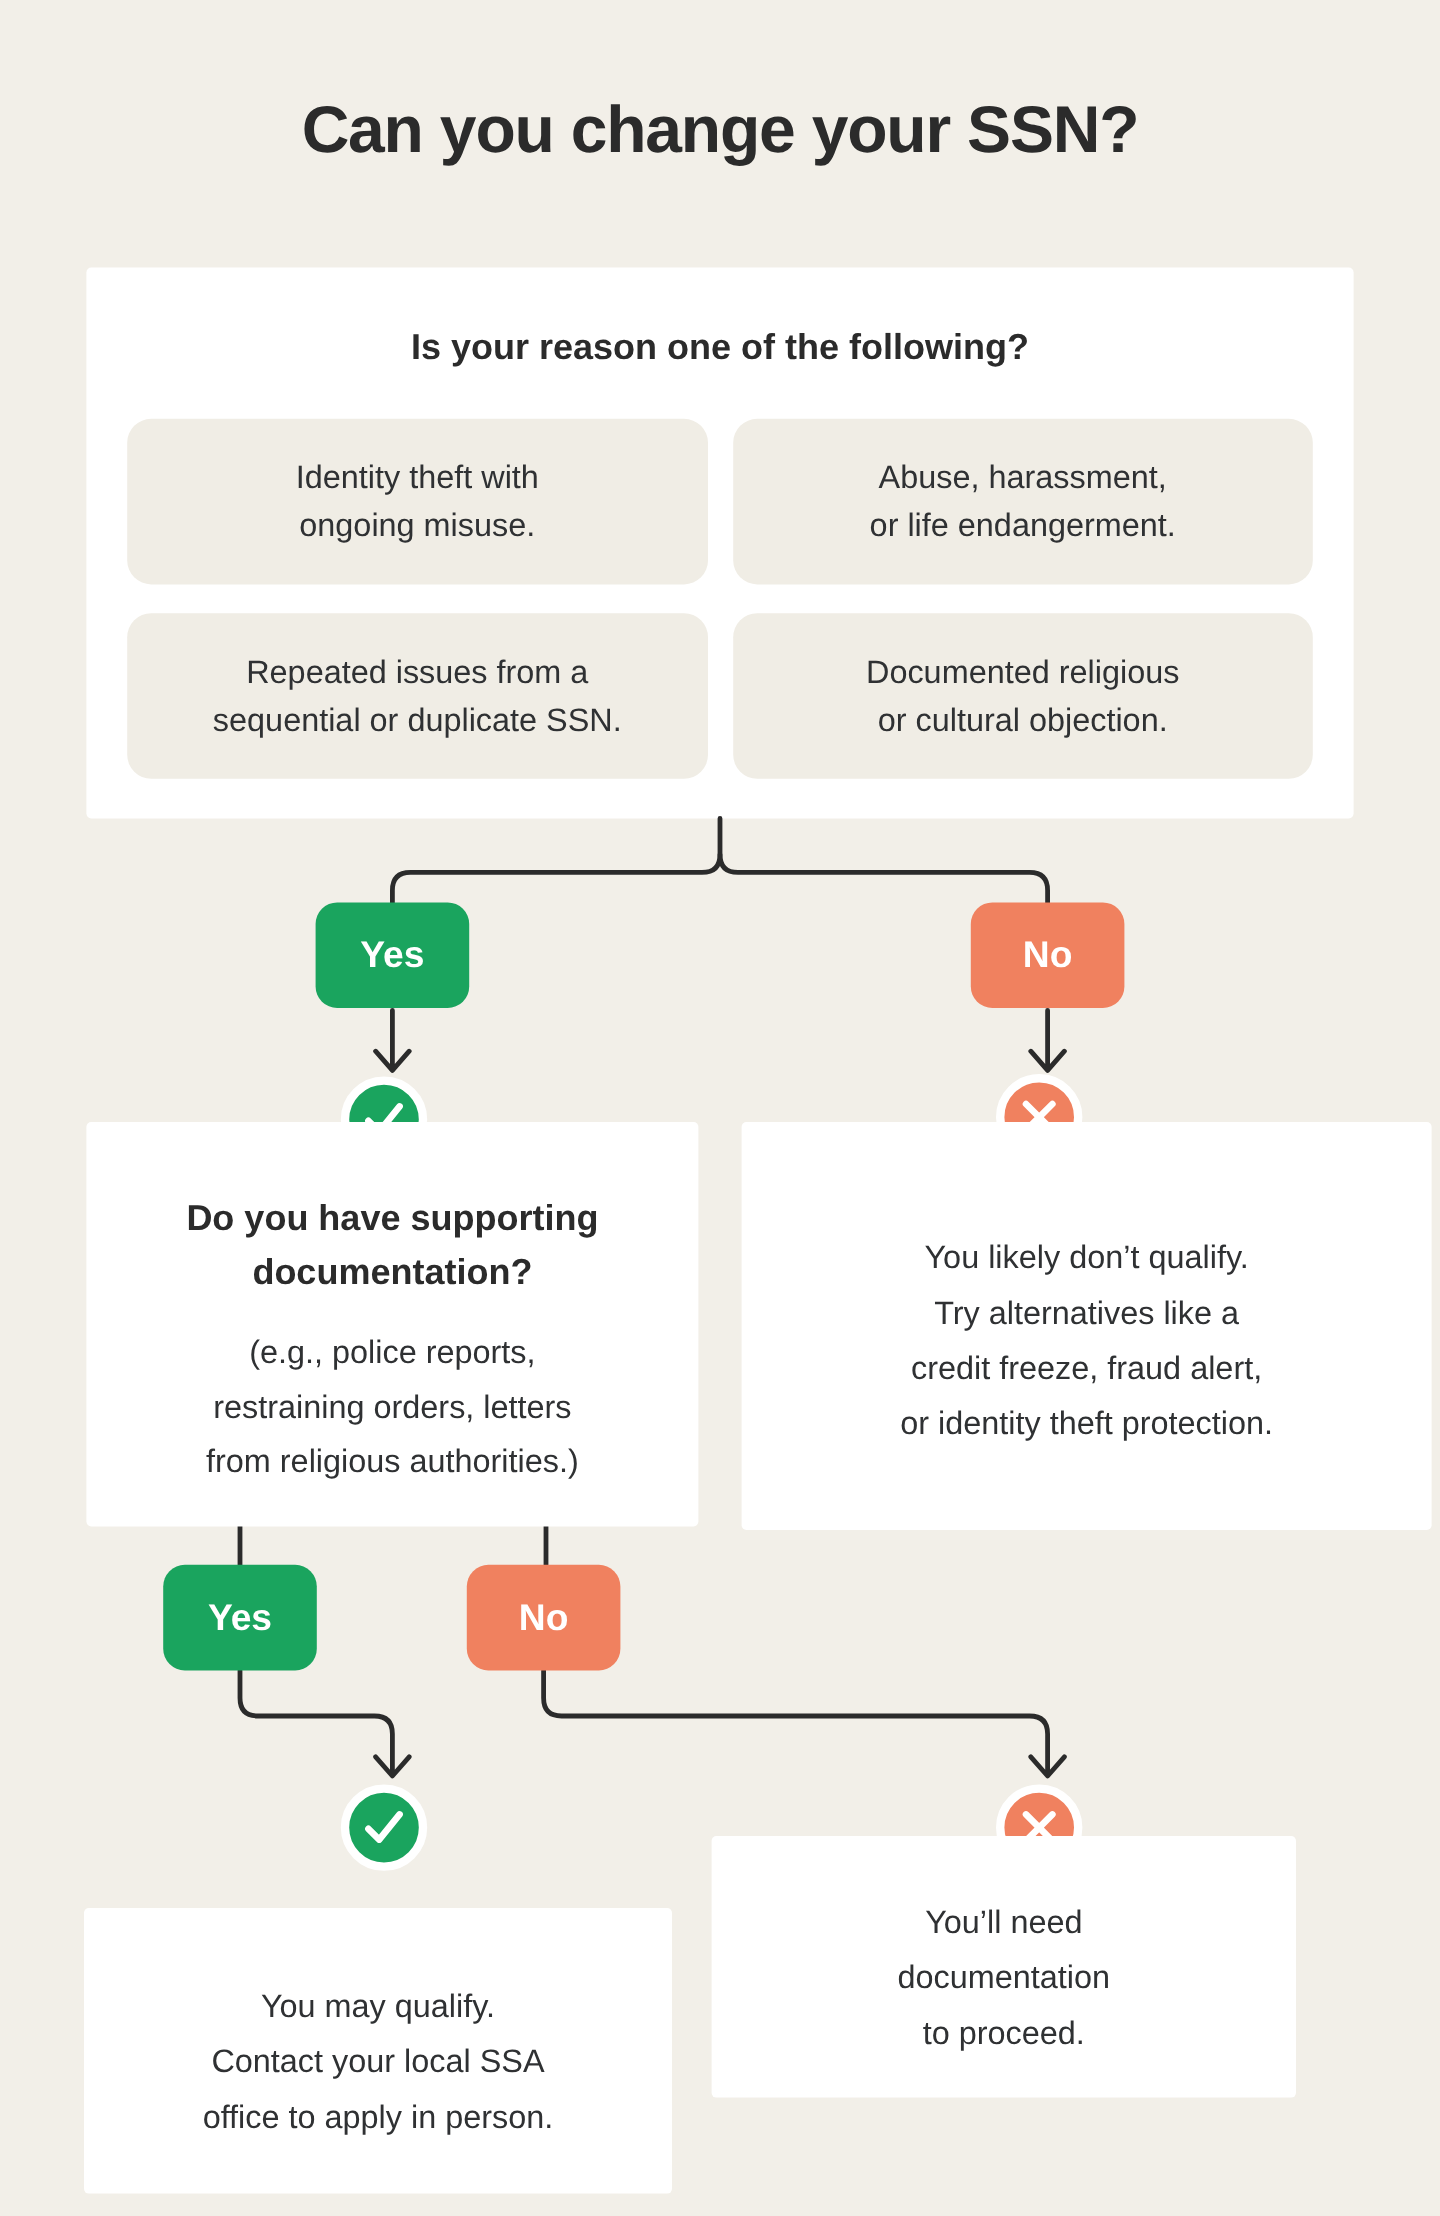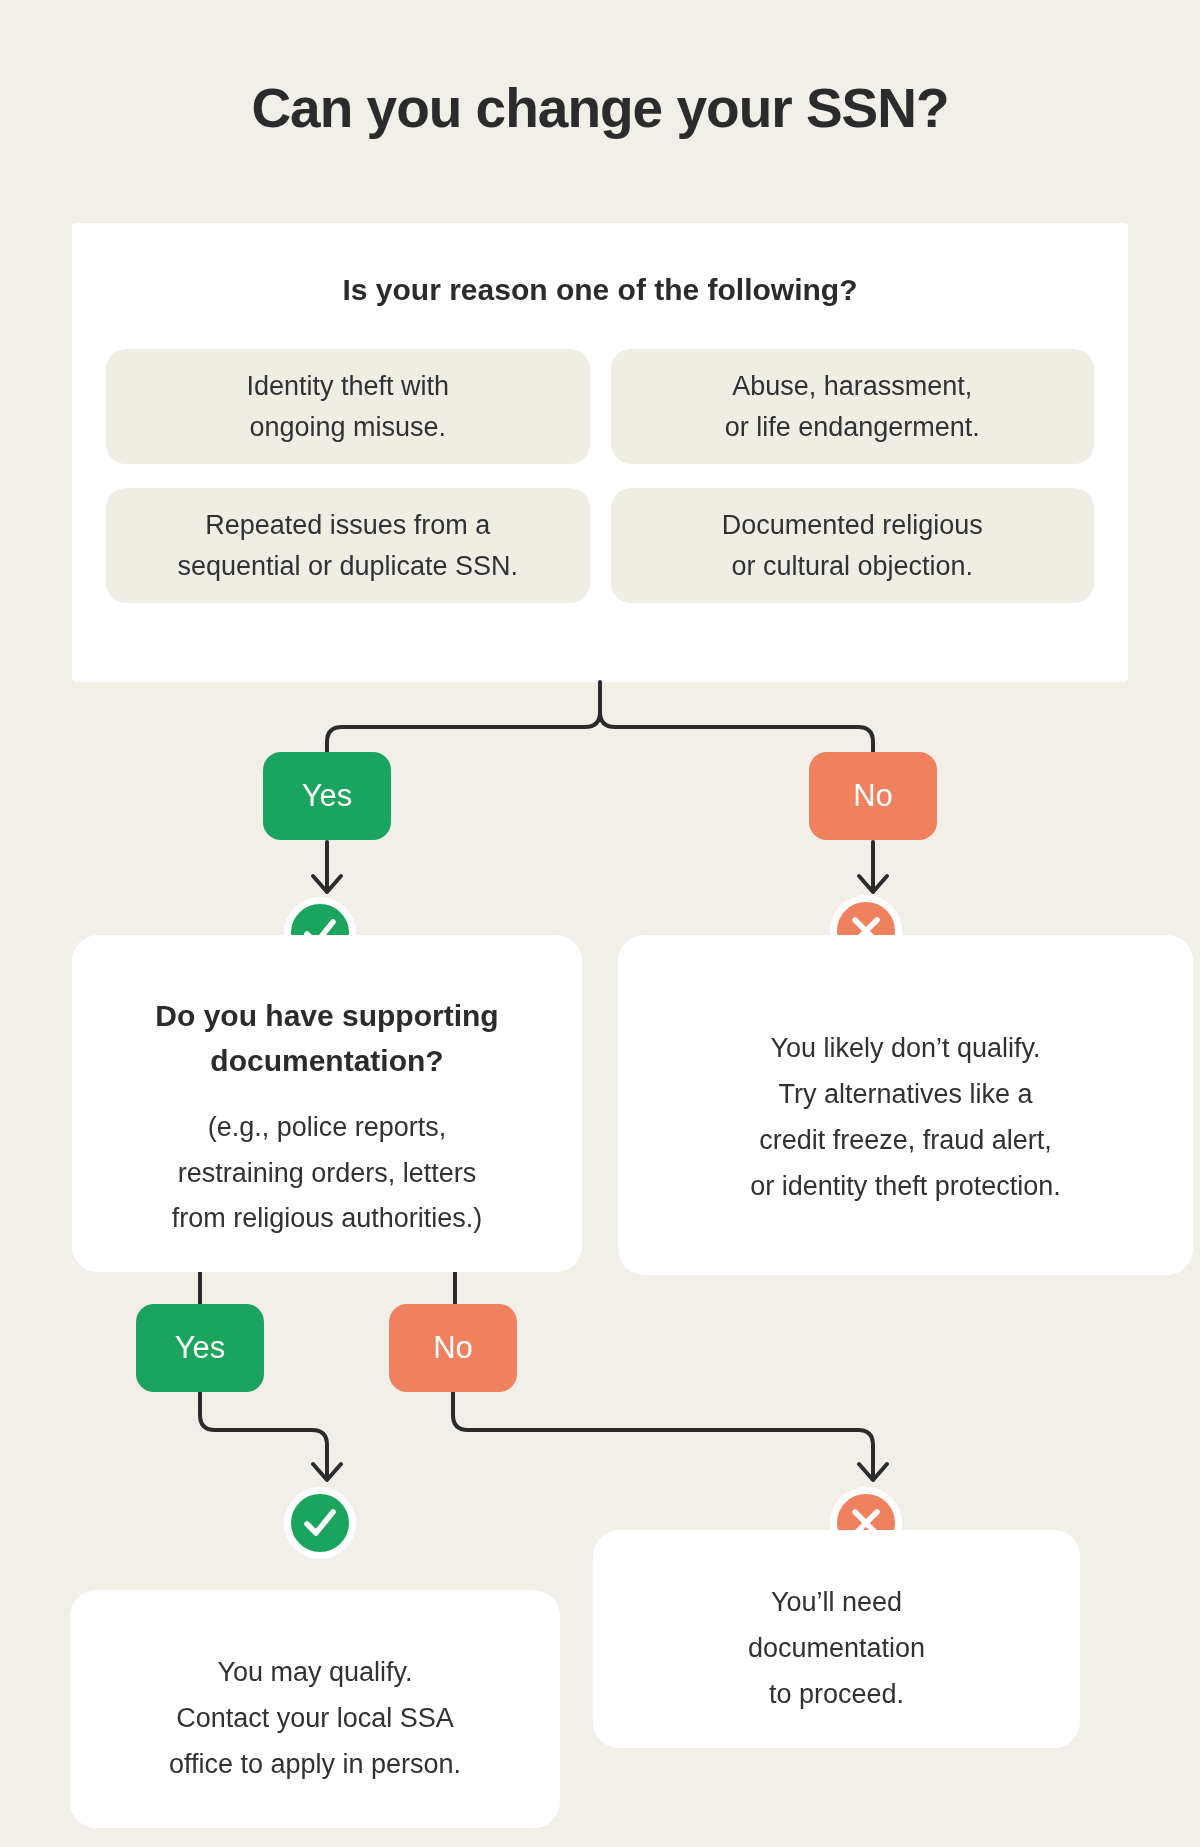--- a/index.html
+++ b/index.html
@@ -11,48 +11,48 @@
   body{background:var(--bg);font-family:"Liberation Sans",sans-serif;color:var(--text);}
   .canvas{position:relative;width:1200px;height:1847px;background:var(--bg);overflow:hidden;}
 
   .page-title{position:absolute;top:76px;left:0;width:1200px;text-align:center;
     font-size:55px;font-weight:bold;letter-spacing:-1px;color:#2B2B2B;}
 
   .card{position:absolute;background:var(--card);border-radius:4px;}
   .q1-card{left:72px;top:223px;width:1056px;height:459px;padding:50px 34px 0;}
   .q1-heading{margin:0 0 42px;text-align:center;font-size:30px;font-weight:bold;color:#2B2B2B;}
   .chip-grid{display:grid;grid-template-columns:1fr 1fr;gap:24px 21px;}
-  .chip{background:var(--chip);border-radius:20px;height:115px;
+  .chip{background:var(--chip);border-radius:20px;height:138px;
     display:flex;align-items:center;justify-content:center;text-align:center;
     font-size:27px;line-height:1.5;}
   .chip span{white-space:pre-line;}
 
   .connector-svg{position:absolute;left:0;top:0;pointer-events:none;}
 
   .pill{position:absolute;width:128px;height:88px;border-radius:18px;
     display:flex;align-items:center;justify-content:center;
-    color:#fff;font-size:31px;font-weight:normal;}
+    color:#fff;font-size:31px;font-weight:bold;}
   .pill.green{background:var(--green);}
   .pill.salmon{background:var(--salmon);}
   .pill-yes-1{left:263px;top:752px;}
   .pill-no-1{left:809px;top:752px;}
   .pill-yes-2{left:136px;top:1304px;}
   .pill-no-2{left:389px;top:1304px;}
 
   .status{position:absolute;width:72px;height:72px;border-radius:50%;
     border:7px solid #fff;display:flex;align-items:center;justify-content:center;}
   .status.green{background:var(--green);}
   .status.salmon{background:var(--salmon);}
   .status-1{left:284px;top:897px;}
   .status-2{left:830px;top:895px;}
   .status-3{left:284px;top:1487px;}
   .status-4{left:830px;top:1487px;}
 
   .copy-card{display:flex;flex-direction:column;align-items:center;justify-content:center;
-    text-align:center;border-radius:26px;}
+    text-align:center;border-radius:4px;}
   .q2-card{left:72px;top:935px;width:510px;height:337px;padding-top:28px;}
   .q2-heading{margin:0 0 22px;font-size:30px;font-weight:bold;line-height:1.5;
     color:#2B2B2B;white-space:pre-line;}
   .copy{margin:0;font-size:27px;line-height:1.7;white-space:pre-line;}
   .no1-card{left:618px;top:935px;width:575px;height:340px;padding-top:26px;}
   .yes-card{left:70px;top:1590px;width:490px;height:238px;padding-top:20px;}
   .no2-card{left:593px;top:1530px;width:487px;height:218px;padding-top:20px;}
 </style>
 </head>
 <body>

